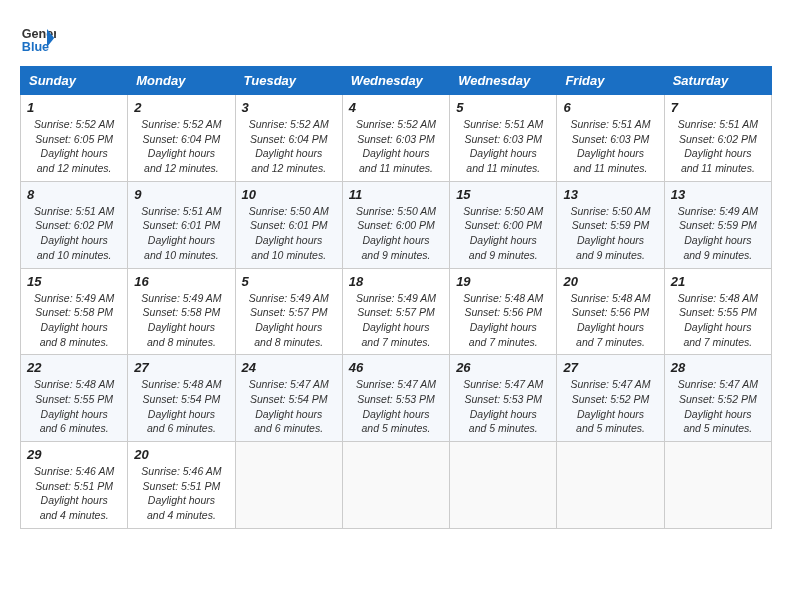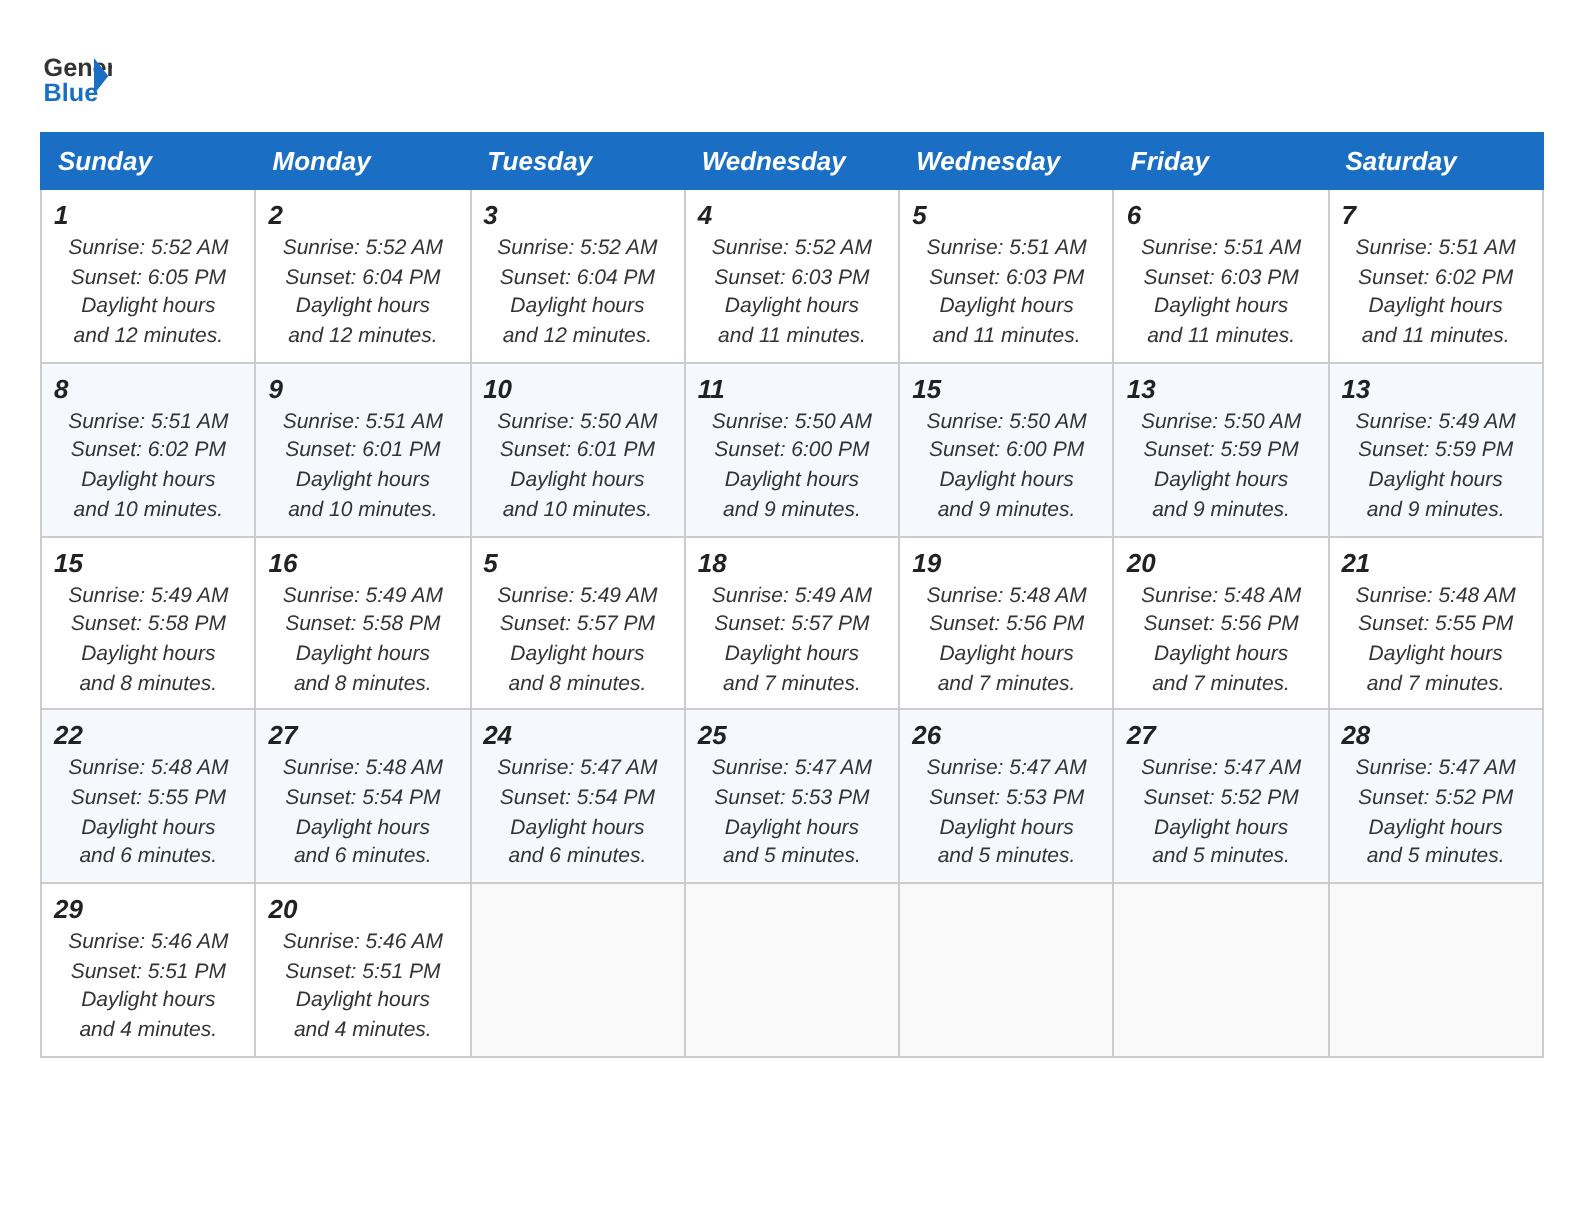--- a/index.html
+++ b/index.html
@@ -327,21 +327,21 @@
         <td>
         <span class="day-number">24</span>
         <div class="day-info">
         <span>Sunrise: 5:47 AM</span><br>
         <span>Sunset: 5:54 PM</span><br>
         <span>Daylight hours</span><br>
         <span>and 6 minutes.</span>
       </div>
       </td>
         <td>
-        <span class="day-number">25</span>
+        <span class="day-number">46</span>
         <div class="day-info">
         <span>Sunrise: 5:47 AM</span><br>
         <span>Sunset: 5:53 PM</span><br>
         <span>Daylight hours</span><br>
         <span>and 5 minutes.</span>
       </div>
       </td>
         <td>
         <span class="day-number">26</span>
         <div class="day-info">

